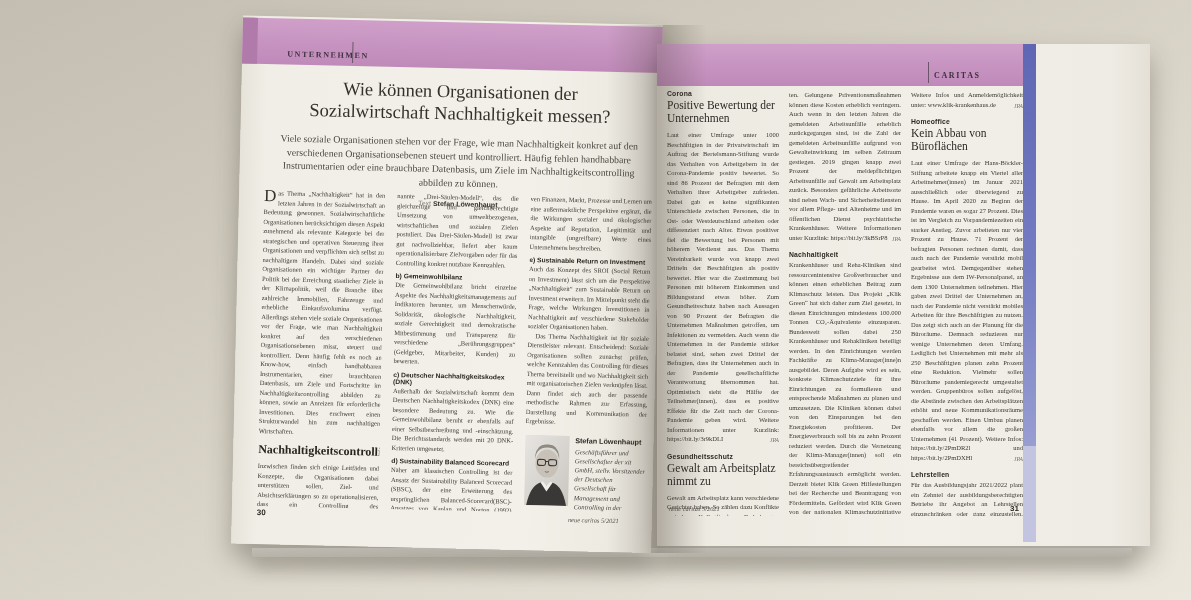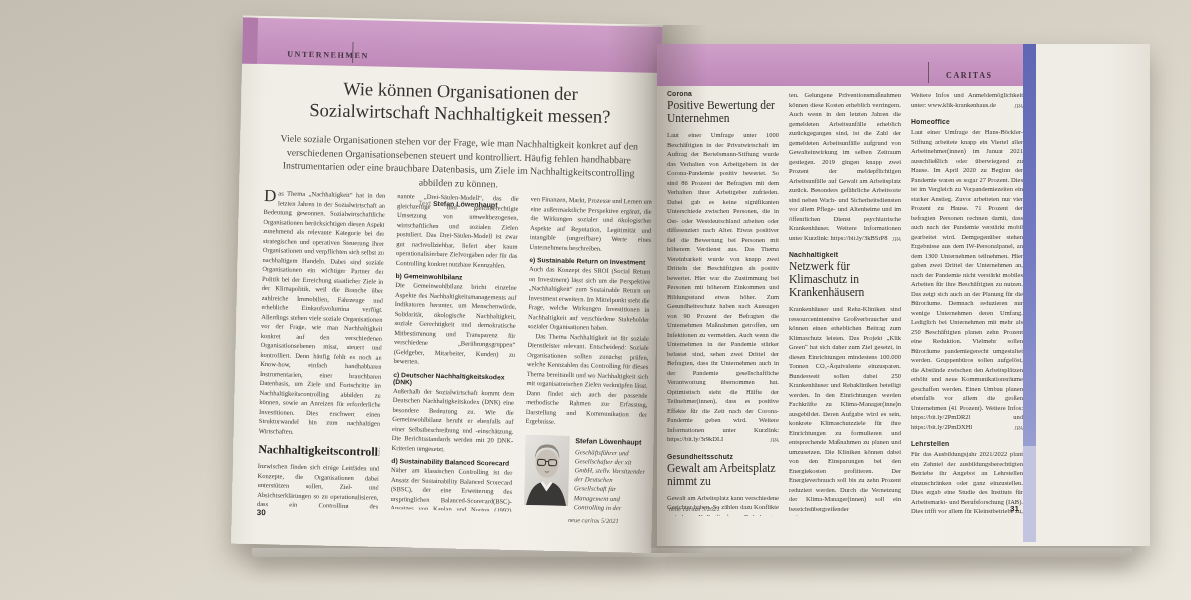--- a/index.html
+++ b/index.html
@@ -19,21 +19,21 @@
     background:linear-gradient(90deg,rgba(70,60,50,0) 0%,rgba(70,60,50,.20) 44%,rgba(70,60,50,.28) 52%,rgba(70,60,50,0) 100%);}
 
   
   .band{position:absolute;background:linear-gradient(180deg,#cf9fc9,#bf8ab9);}
   .band-left{top:2px;left:0;width:100%;height:46px;}
   .band-right{top:0;left:0;width:368px;height:42px;}
   .cover-sliver{position:absolute;top:2px;left:0;width:15px;height:46px;background:#b07bab;}
   .band-label{position:absolute;bottom:6px;font-size:8px;letter-spacing:1.6px;color:#40303f;font-weight:700;}
   .band-divider{position:absolute;bottom:3px;width:1px;height:21px;background:#6b5669;}
   .bl-label{left:45px;}  .bl-div{left:110px;}
-  .br-div{left:271px;}   .br-label{left:289px;}
+  .br-div{left:271px;}   .br-label{left:277px;}
   
   .purple-stripe{position:absolute;left:366px;top:0;width:13px;height:402px;
     background:linear-gradient(180deg,#5f67b4 0%,#757cc2 55%,#989ed1 100%);}
   .purple-stripe-light{position:absolute;left:366px;top:402px;width:13px;height:96px;background:#c2c4e0;}
 
   
   .lp-head{position:absolute;top:60px;left:25px;width:388px;text-align:center;}
   .title{font-size:18.5px;line-height:22px;font-weight:400;color:#33312c;margin:0 0 11px;}
   .intro{font-size:9.8px;line-height:13.5px;color:#4a4840;margin:0 auto;width:96%;}
   .byline{margin-top:11px;font-family:"Liberation Sans",sans-serif;font-size:7px;color:#8a867e;}
@@ -163,26 +163,26 @@
           <div class="kicker">Corona</div>
           <div class="h3">Positive Bewertung der Unternehmen</div>
           <p class="bp">Laut einer Umfrage unter 1000 Beschäftigten in der Privatwirtschaft im Auftrag der Bertelsmann-Stiftung wurde das Verhalten von Arbeitgebern in der Corona-Pandemie positiv bewertet. So sind 86 Prozent der Befragten mit dem Verhalten ihrer Arbeitgeber zufrieden. Dabei gab es keine signifikanten Unterschiede zwischen Personen, die in Ost- oder Westdeutschland arbeiten oder differenziert nach Alter. Etwas positiver fiel die Bewertung bei Personen mit höherem Verdienst aus. Das Thema Vereinbarkeit wurde von knapp zwei Dritteln der Beschäftigten als positiv bewertet. Hier war die Zustimmung bei Personen mit höherem Einkommen und Bildungsstand etwas höher. Zum Gesundheitsschutz haben nach Aussagen von 90 Prozent der Befragten die Unternehmen Maßnahmen getroffen, um Infektionen zu vermeiden. Auch wenn die Unternehmen in der Pandemie stärker belastet sind, sehen zwei Drittel der Befragten, dass ihr Unternehmen auch in der Pandemie gesellschaftliche Verantwortung übernommen hat. Optimistisch sieht die Hälfte der Teilnehmer(innen), dass es positive Effekte für die Zeit nach der Corona-Pandemie geben wird. Weitere Informationen unter Kurzlink: https://bit.ly/3r9kDLI<span class="sig">JPA</span></p>
           <div class="kicker">Gesundheitsschutz</div>
           <div class="h3">Gewalt am Arbeitsplatz nimmt zu</div>
           <p class="bp">Gewalt am Arbeitsplatz kann verschiedene Gesichter haben. So zählen dazu Konflikte zwischen Kolleg(inn)en, Bedrohungen durch Kund(inn)en oder Patient(inn)en oder gar Raubüberfälle. Neben den traumatischen Erfahrungen der Betroffenen verursacht Gewalt am Arbeitsplatz einen erheblichen wirtschaftlichen Schaden. Dieser entsteht durch hohe Fehlzeiten, Entschädigungszahlungen, Heilbehandlungen oder Unfallren-</p>
         </div>
       <div class="col">
           <p class="bp">ten. Gelungene Präventionsmaßnahmen können diese Kosten erheblich verringern. Auch wenn in den letzten Jahren die gemeldeten Arbeitsunfälle erheblich zurückgegangen sind, ist die Zahl der gemeldeten Arbeitsunfälle aufgrund von Gewalteinwirkung im selben Zeitraum gestiegen. 2019 gingen knapp zwei Prozent der meldepflichtigen Arbeitsunfälle auf Gewalt am Arbeitsplatz zurück. Besonders gefährliche Arbeitsorte sind neben Wach- und Sicherheitsdiensten vor allem Pflege- und Altenheime und im öffentlichen Dienst psychiatrische Krankenhäuser. Weitere Informationen unter Kurzlink: https://bit.ly/3kBSrP8<span class="sig">JPA</span></p>
           <div class="kicker">Nachhaltigkeit</div>
-          <div class="h3">Netzwerk für Klimaschutz in Krankenhäusern</div>
           <p class="bp">Krankenhäuser und Reha-Kliniken sind ressourcenintensive Großverbraucher und können einen erheblichen Beitrag zum Klimaschutz leisten. Das Projekt „Klik Green“ hat sich daher zum Ziel gesetzt, in diesen Einrichtungen mindestens 100.000 Tonnen CO₂-Äquivalente einzusparen. Bundesweit sollen dabei 250 Krankenhäuser und Rehakliniken beteiligt werden. In den Einrichtungen werden Fachkräfte zu Klima-Manager(inne)n ausgebildet. Deren Aufgabe wird es sein, konkrete Klimaschutzziele für ihre Einrichtungen zu formulieren und entsprechende Maßnahmen zu planen und umzusetzen. Die Kliniken können dabei von den Einsparungen bei den Energiekosten profitieren. Der Energieverbrauch soll bis zu zehn Prozent reduziert werden. Durch die Vernetzung der Klima-Manager(innen) soll ein bereichsübergreifender Erfahrungsaustausch ermöglicht werden. Derzeit bietet Klik Green Hilfestellungen bei der Recherche und Beantragung von Fördermitteln. Gefördert wird Klik Green von der nationalen Klimaschutzinitiative und dem Bundesumweltministerium. Interessierte Kliniken oder Reha-Einrichtungen können sich noch bis zum 31. März 2021 für eine Teilnahme bewerben.</p>
         </div>
       <div class="col">
           <p class="bp">Weitere Infos und Anmeldemöglichkeit unter: www.klik-krankenhaus.de<span class="sig">JPA</span></p>
           <div class="kicker">Homeoffice</div>
+          <div class="h3">Kein Abbau von Büroflächen</div>
           <p class="bp">Laut einer Umfrage der Hans-Böckler-Stiftung arbeitete knapp ein Viertel aller Arbeitnehmer(innen) im Januar 2021 ausschließlich oder überwiegend zu Hause. Im April 2020 zu Beginn der Pandemie waren es sogar 27 Prozent. Dies ist im Vergleich zu Vorpandemiezeiten ein starker Anstieg. Zuvor arbeiteten nur vier Prozent zu Hause. 71 Prozent der befragten Personen rechnen damit, dass auch nach der Pandemie verstärkt mobil gearbeitet wird. Demgegenüber stehen Ergebnisse aus dem IW-Personalpanel, an dem 1300 Unternehmen teilnehmen. Hier gaben zwei Drittel der Unternehmen an, nach der Pandemie nicht verstärkt mobiles Arbeiten für ihre Beschäftigten zu nutzen. Das zeigt sich auch an der Planung für die Büroräume. Demnach reduzieren nur wenige Unternehmen deren Umfang. Lediglich bei Unternehmen mit mehr als 250 Beschäftigten planen zehn Prozent eine Reduktion. Vielmehr sollen Büroräume pandemiegerecht umgestaltet werden. Gruppenbüros sollen aufgelöst, die Abstände zwischen den Arbeitsplätzen erhöht und neue Kommunikationsräume geschaffen werden. Einen Umbau planen ebenfalls vor allem die großen Unternehmen (41 Prozent). Weitere Infos: https://bit.ly/2PmDR2l und https://bit.ly/2PmDXHl<span class="sig">JPA</span></p>
           <div class="kicker">Lehrstellen</div>
           <p class="bp">Für das Ausbildungsjahr 2021/2022 plant ein Zehntel der ausbildungsberechtigten Betriebe ihr Angebot an Lehrstellen einzuschränken oder ganz einzustellen. Dies ergab eine Studie des Instituts für Arbeitsmarkt- und Berufsforschung (IAB). Dies trifft vor allem für Kleinstbetriebe zu, die stark von der Pandemie betroffen sind. Mehr Infos unter: https://bit.ly/2O9O5m2</p>
         </div>
     </div>
 
     <div class="pfoot rp-foot">
       <span class="folio">neue caritas 5/2021</span>
       <span class="pagenum">31</span>
     </div>

